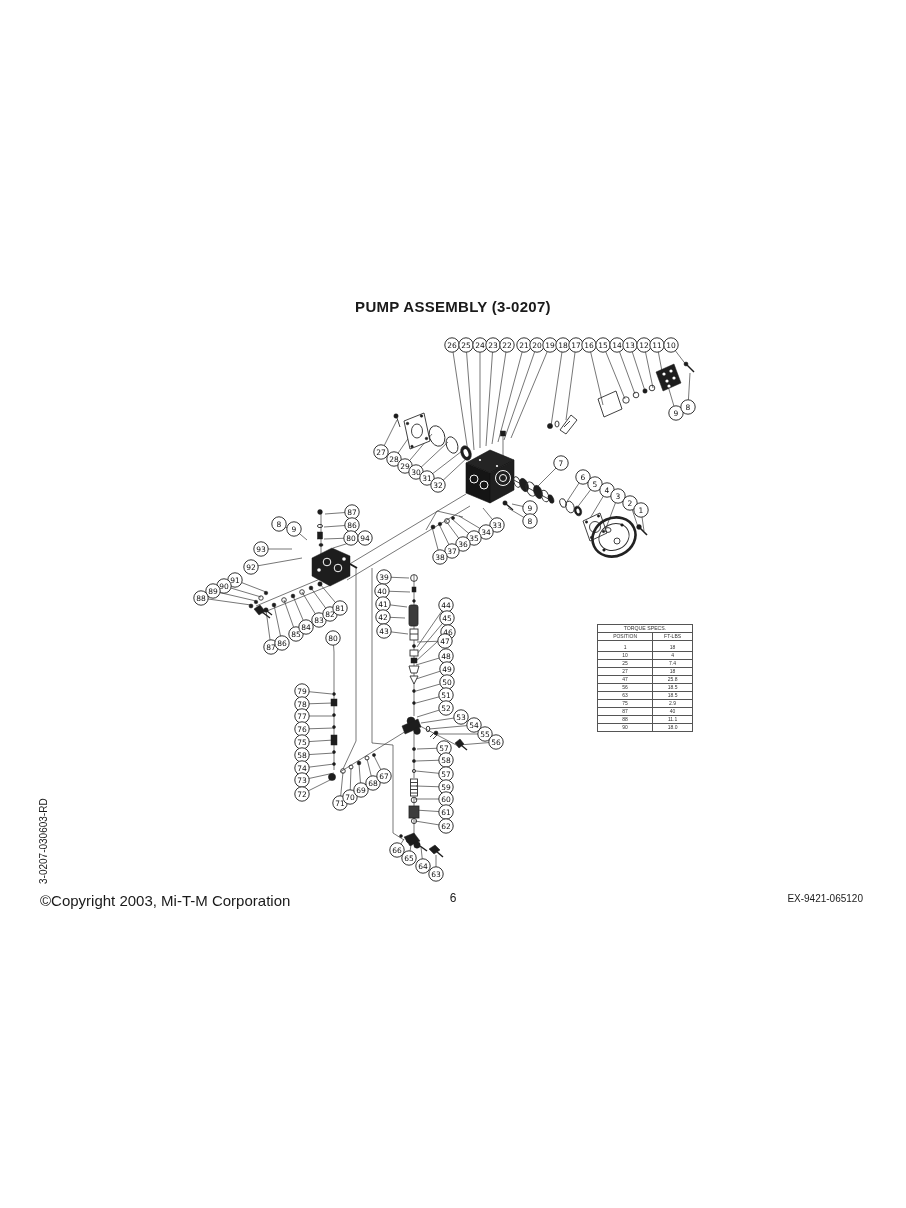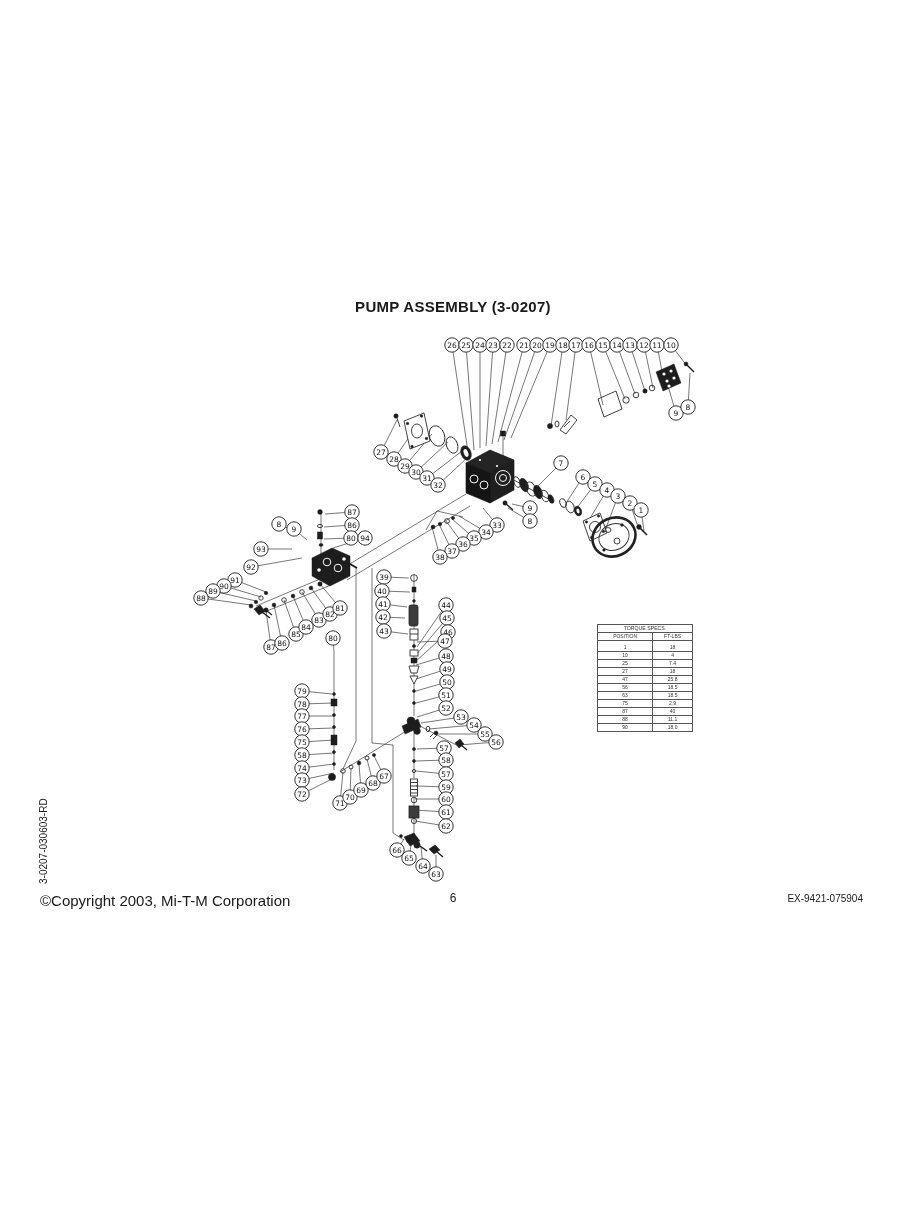--- a/index.html
+++ b/index.html
@@ -837,16 +837,16 @@
         </tr>
       <tr>
           <td>90</td>
           <td>18.0</td>
         </tr>
     </tbody>
   </table>
 
   <div class="footer-left">©Copyright 2003, Mi-T-M Corporation</div>
   <div class="page-num">6</div>
-  <div class="footer-right">EX-9421-075904</div>
+  <div class="footer-right">EX-9421-065120</div>
   <div class="side-code">3-0207-030603-RD</div>
 
 </div>
 
 </body></html>

